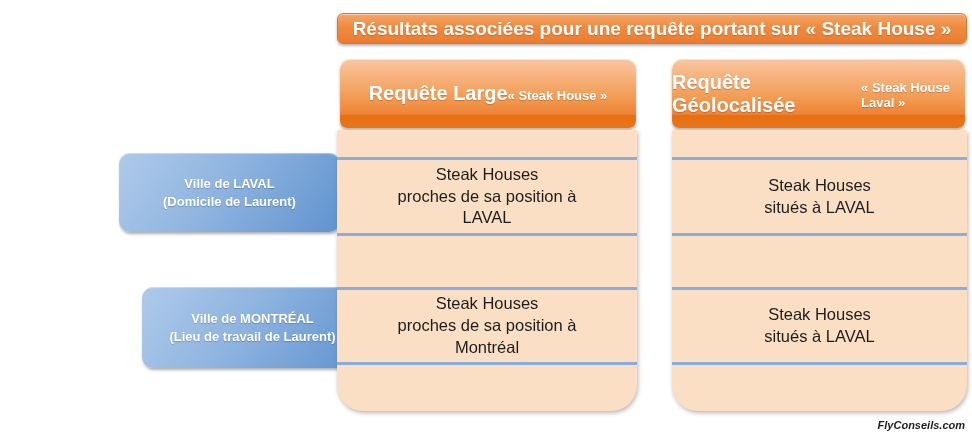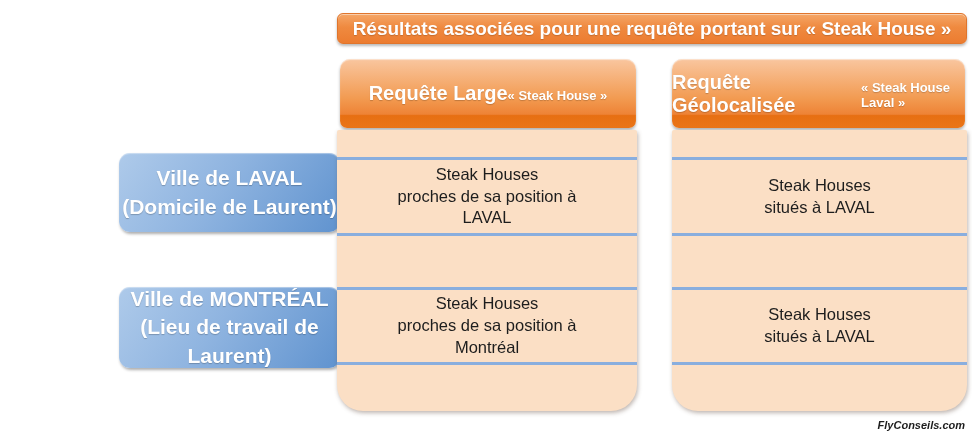--- a/index.html
+++ b/index.html
@@ -69,26 +69,26 @@
     text-shadow:0 1px 1px rgba(0,0,0,.22);
   }
 
   
   .rowbox{
     position:absolute;left:119px;width:221px;
     border-radius:11px;
     background:linear-gradient(125deg,#AECAEA 0%,#8FB4E0 45%,#6093CF 100%);
     box-shadow:1px 2px 3px rgba(0,0,0,.32), inset 0 1px 1px rgba(255,255,255,.4);
     display:flex;align-items:center;justify-content:center;text-align:center;
-    color:#fff;font-size:21px;font-weight:700;line-height:1.35;
+    color:#fff;font-size:13px;font-weight:700;line-height:1.35;
     text-shadow:0 1px 1px rgba(0,0,0,.22);
     z-index:0;
   }
   .rowbox.r1{top:153px;height:79px;}
-  .rowbox.r2{top:287px;height:81px;}
+  .rowbox.r2{top:287px;height:81px;margin-left:23px;}
   .rescol,.colhead,.banner{z-index:1;}
 
   
   .credit{
     position:absolute;right:7px;top:419px;
     font-size:11px;font-style:italic;font-weight:700;color:#1d1d1d;
   }
 </style>
 </head>
 <body>

